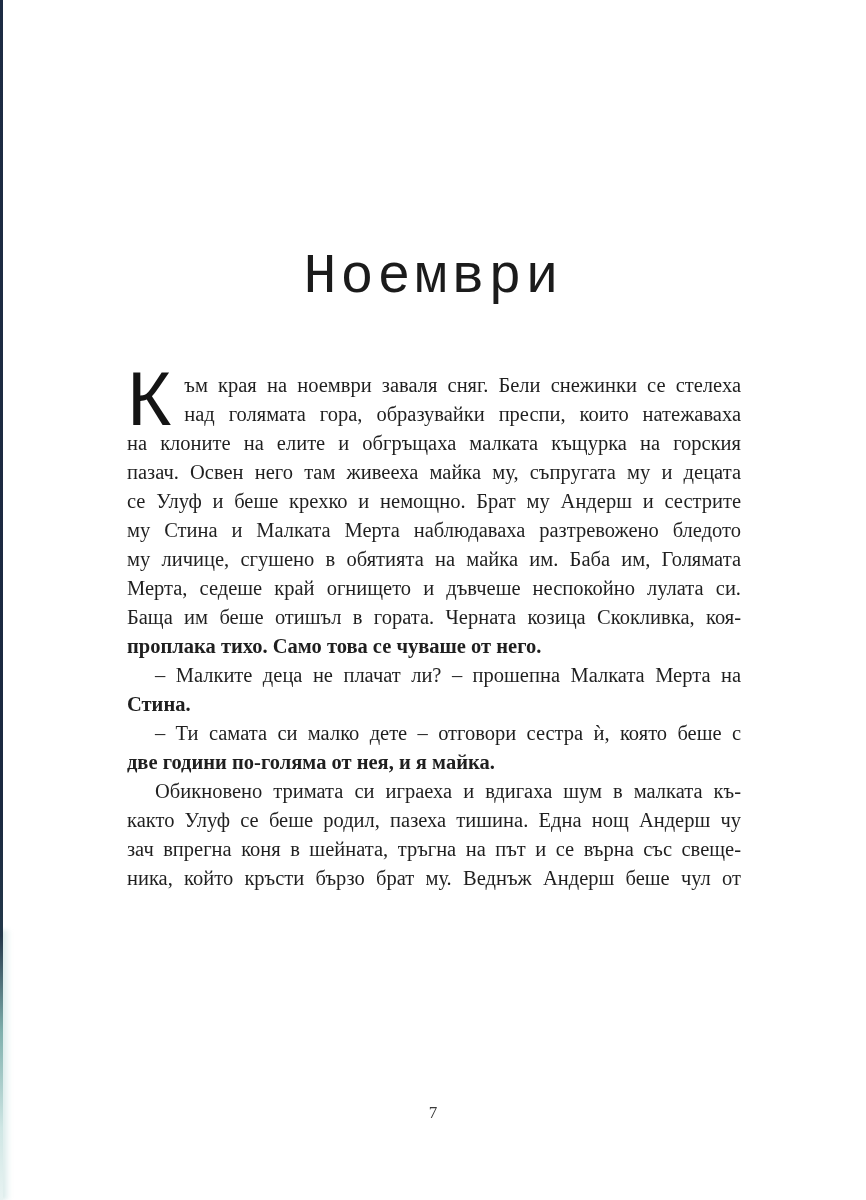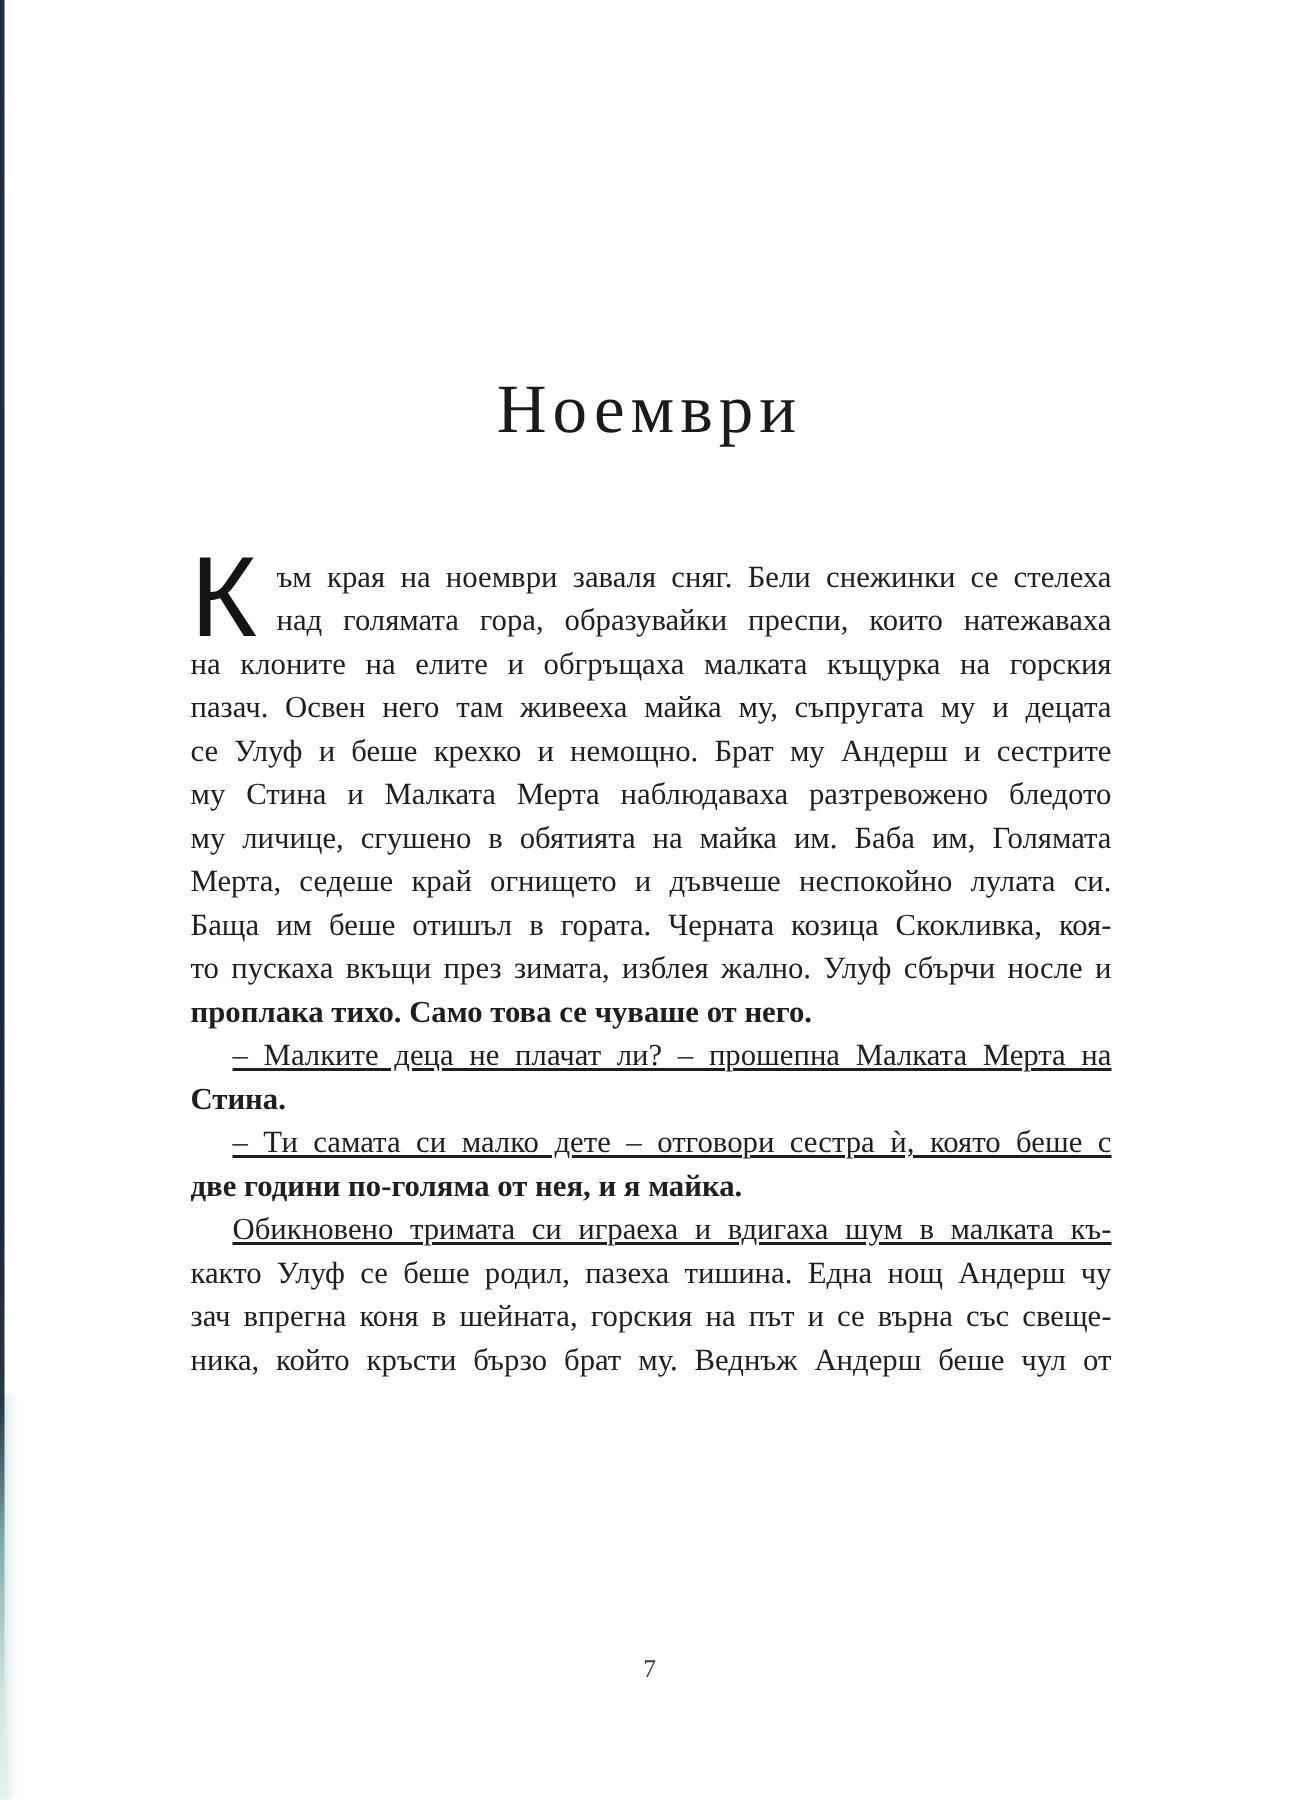--- a/index.html
+++ b/index.html
@@ -41,23 +41,23 @@
     filter: blur(2px);
     z-index: 1;
   }
   .chapter-title {
     position: absolute;
     top: 246px;
     left: 0;
     width: 100%;
     margin: 0;
     text-align: center;
-    font-family: Liberation Serif, serif;
+    font-family: Liberation Mono, monospace;
     font-weight: 400;
-    font-size: 46px;
+    font-size: 55px;
     letter-spacing: 4px;
     color: #1b1b1b;
   }
   .body-text {
     position: absolute;
     top: 371px;
     left: 127px;
     width: 614px;
     font-size: 20.5px;
     color: #1f1f1f;
@@ -69,21 +69,20 @@
     white-space: nowrap;
     text-align: justify;
     text-align-last: justify;
   }
   .line.last {
     text-align-last: left;
     font-weight: bold;
   }
   .paragraph.indented div.line:first-of-type {
     text-indent: 28px;
-    text-decoration: underline;
   }
   .dropcap {
     float: left;
     height: 58px;
     line-height: 56px;
     font-family: "Liberation Sans", sans-serif;
     font-weight: 400;
     font-size: 76px;
     color: #141414;
     margin: 0 13px 0 0;
@@ -112,33 +111,32 @@
         <span class="dropcap">К</span>
         <div class="line">ъм края на ноември заваля сняг. Бели снежинки се стелеха</div>
         <div class="line">над голямата гора, образувайки преспи, които натежаваха</div>
         <div class="line">на клоните на елите и обгръщаха малката къщурка на горския</div>
         <div class="line">пазач. Освен него там живееха майка му, съпругата му и децата</div>
         <div class="line">се Улуф и беше крехко и немощно. Брат му Андерш и сестрите</div>
         <div class="line">му Стина и Малката Мерта наблюдаваха разтревожено бледото</div>
         <div class="line">му личице, сгушено в обятията на майка им. Баба им, Голямата</div>
         <div class="line">Мерта, седеше край огнището и дъвчеше неспокойно лулата си.</div>
         <div class="line">Баща им беше отишъл в гората. Черната козица Скокливка, коя-</div>
-        <div class="line">то пускаха вкъщи през зимата, изблея жално. Улуф сбърчи носле и</div>
         <div class="line last">проплака тихо. Само това се чуваше от него.</div>
       </div>
       <div class="paragraph indented">
         <div class="line">– Малките деца не плачат ли? – прошепна Малката Мерта на</div>
         <div class="line last">Стина.</div>
       </div>
       <div class="paragraph indented">
         <div class="line">– Ти самата си малко дете – отговори сестра ѝ, която беше с</div>
         <div class="line last">две години по-голяма от нея, и я майка.</div>
       </div>
       <div class="paragraph indented">
         <div class="line">Обикновено тримата си играеха и вдигаха шум в малката къ-</div>
         <div class="line">както Улуф се беше родил, пазеха тишина. Една нощ Андерш чу</div>
-        <div class="line">зач впрегна коня в шейната, горския на път и се върна със свеще-</div>
+        <div class="line">зач впрегна коня в шейната, тръгна на път и се върна със свеще-</div>
         <div class="line">ника, който кръсти бързо брат му. Веднъж Андерш беше чул от</div>
       </div>
     </div>
 
   <div class="page-number">7</div>
 </div>
 
 </body></html>

